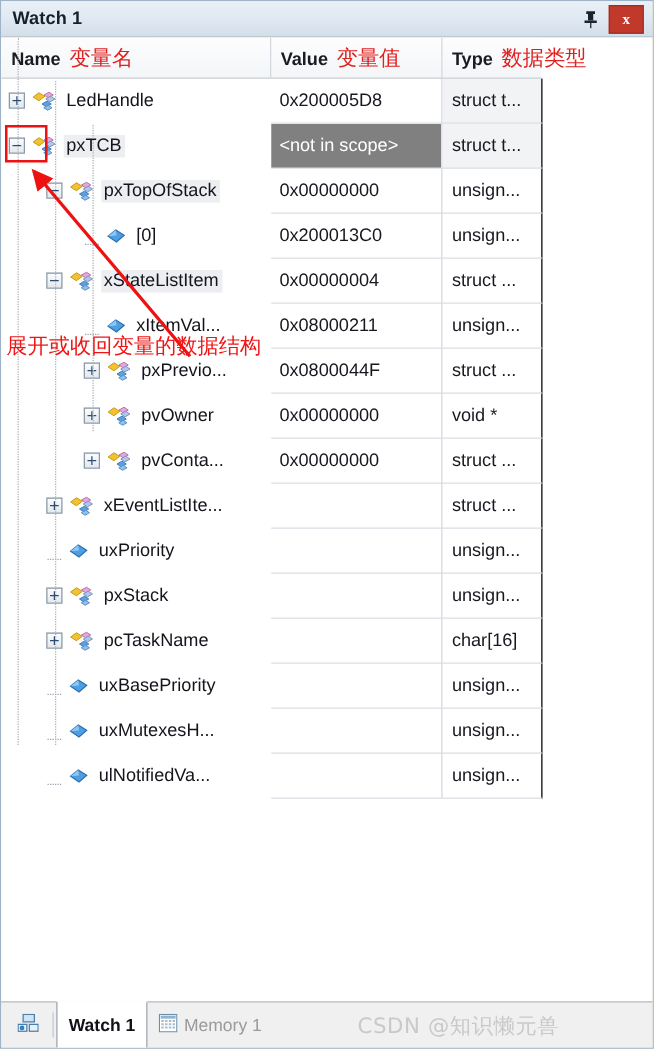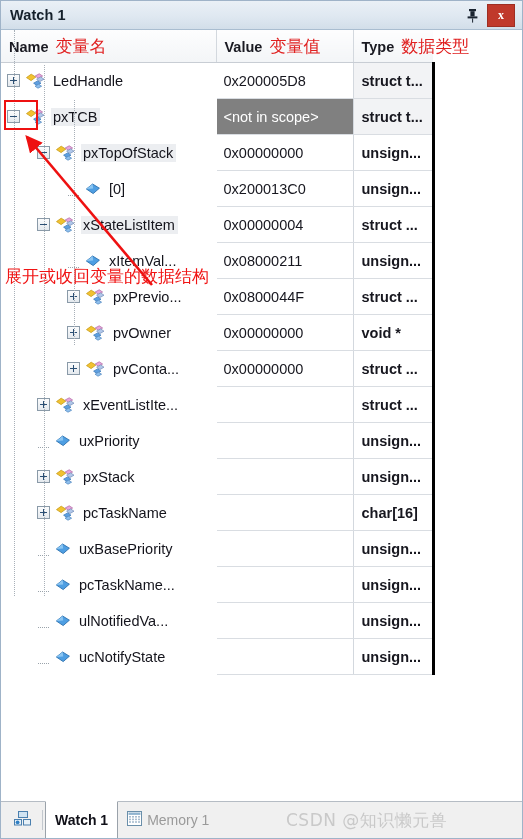--- a/index.html
+++ b/index.html
@@ -121,21 +121,21 @@
     padding: 0;
     white-space: nowrap;
     overflow: hidden;
   }
   tbody td.col-name {
     border-right: 1px solid #ffffff;
     border-bottom: 1px solid #ffffff;
     position: relative;
   }
   tbody td.col-value { padding-left: 7px; }
-  tbody td.col-type  { padding-left: 8px; border-right: 3px solid #000000; font-weight: bold; }
+  tbody td.col-type  { padding-left: 8px; border-right: 1px solid #000000; }
 
   .col-name-w  { width: 215px; }
   .col-value-w { width: 137px; }
   .col-type-w  { width: 80px; }
 
   
   .name-cell {
     display: flex;
     align-items: center;
     height: 35px;
@@ -563,51 +563,36 @@
           </tr>
           <tr>
             <td class="col-name">
               <div class="name-cell">
                 <span class="indent" style="width:36px"></span>
                 <span class="expander-spacer"></span>
                 <svg class="icon-var" width="16" height="14" viewBox="0 0 16 14">
                   <path d="M1.4,7.0 L7.6,2.0 L14.4,6.2 L8.2,11.6 Z" fill="#4e9ee2" stroke="#2a6fae" stroke-width="0.9"></path>
                   <path d="M1.4,7.0 L7.6,2.0 L8.2,6.4 Z" fill="#8cc6f2"></path>
                 </svg>
-                <span class="name-text">pcTaskName...</span>
+                <span class="name-text">uxMutexesH...</span>
               </div>
             </td>
             <td class="col-value"><span></span></td>
             <td class="col-type"><span>unsign...</span></td>
           </tr>
           <tr>
             <td class="col-name">
               <div class="name-cell">
                 <span class="indent" style="width:36px"></span>
                 <span class="expander-spacer"></span>
                 <svg class="icon-var" width="16" height="14" viewBox="0 0 16 14">
                   <path d="M1.4,7.0 L7.6,2.0 L14.4,6.2 L8.2,11.6 Z" fill="#4e9ee2" stroke="#2a6fae" stroke-width="0.9"></path>
                   <path d="M1.4,7.0 L7.6,2.0 L8.2,6.4 Z" fill="#8cc6f2"></path>
                 </svg>
                 <span class="name-text">ulNotifiedVa...</span>
-              </div>
-            </td>
-            <td class="col-value"><span></span></td>
-            <td class="col-type"><span>unsign...</span></td>
-          </tr>
-          <tr>
-            <td class="col-name">
-              <div class="name-cell">
-                <span class="indent" style="width:36px"></span>
-                <span class="expander-spacer"></span>
-                <svg class="icon-var" width="16" height="14" viewBox="0 0 16 14">
-                  <path d="M1.4,7.0 L7.6,2.0 L14.4,6.2 L8.2,11.6 Z" fill="#4e9ee2" stroke="#2a6fae" stroke-width="0.9"></path>
-                  <path d="M1.4,7.0 L7.6,2.0 L8.2,6.4 Z" fill="#8cc6f2"></path>
-                </svg>
-                <span class="name-text">ucNotifyState</span>
               </div>
             </td>
             <td class="col-value"><span></span></td>
             <td class="col-type"><span>unsign...</span></td>
           </tr>
         </tbody>
     </table>
 
     <div class="tree-guides">
       <div class="vguide" style="left:13px;  top:0px;  height:566px;"></div>

